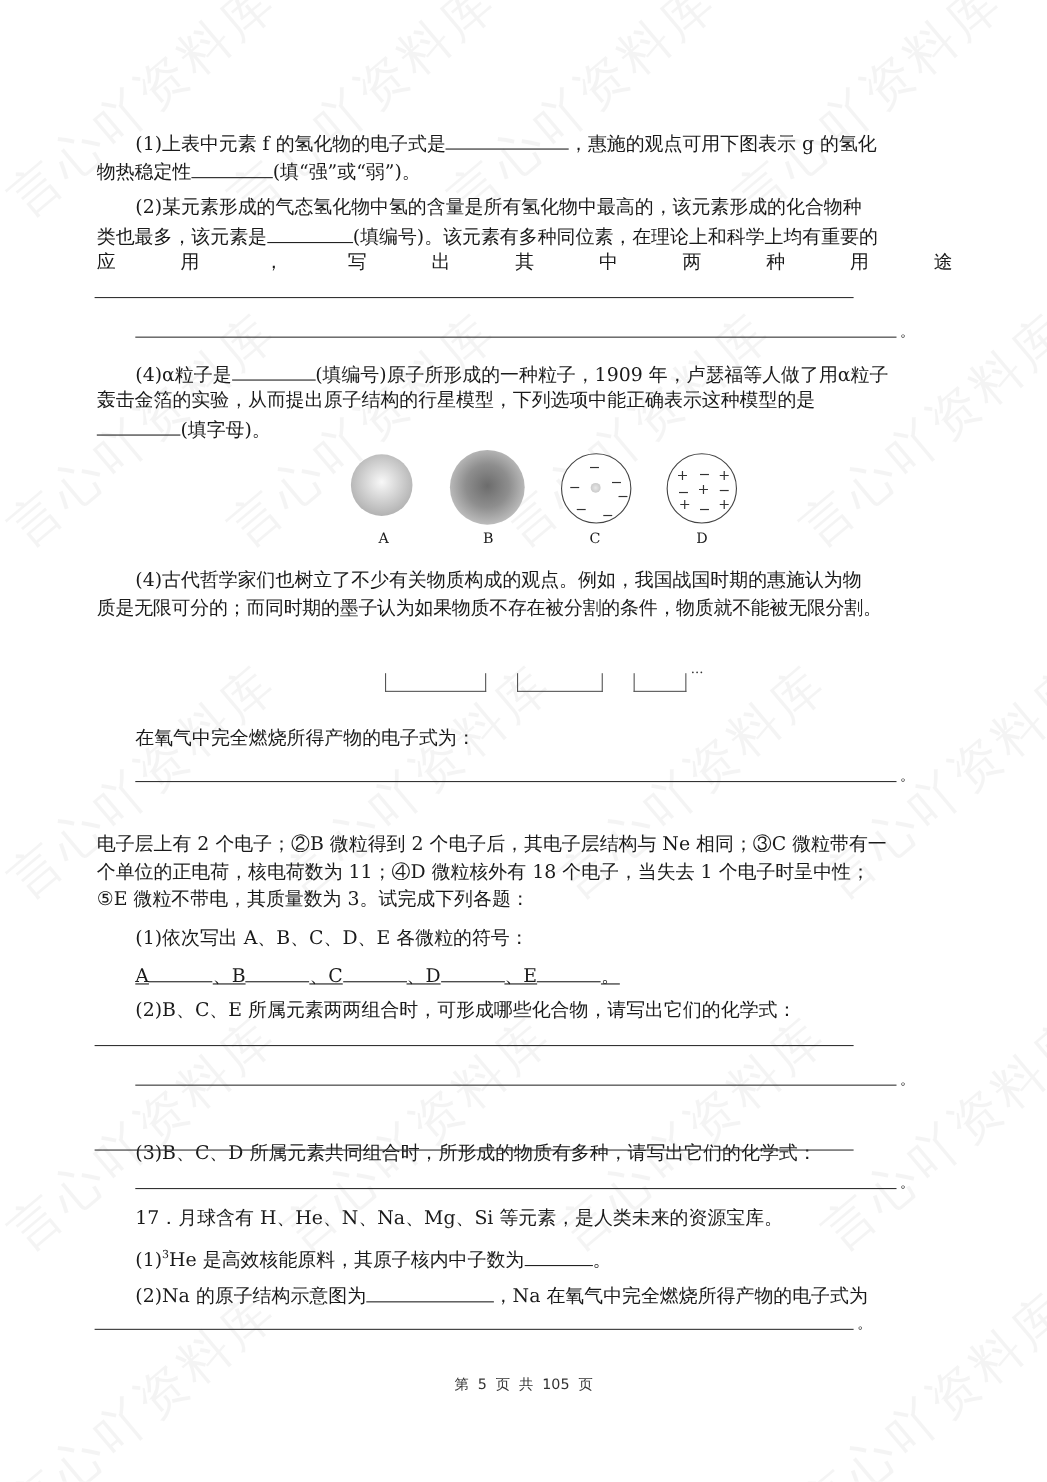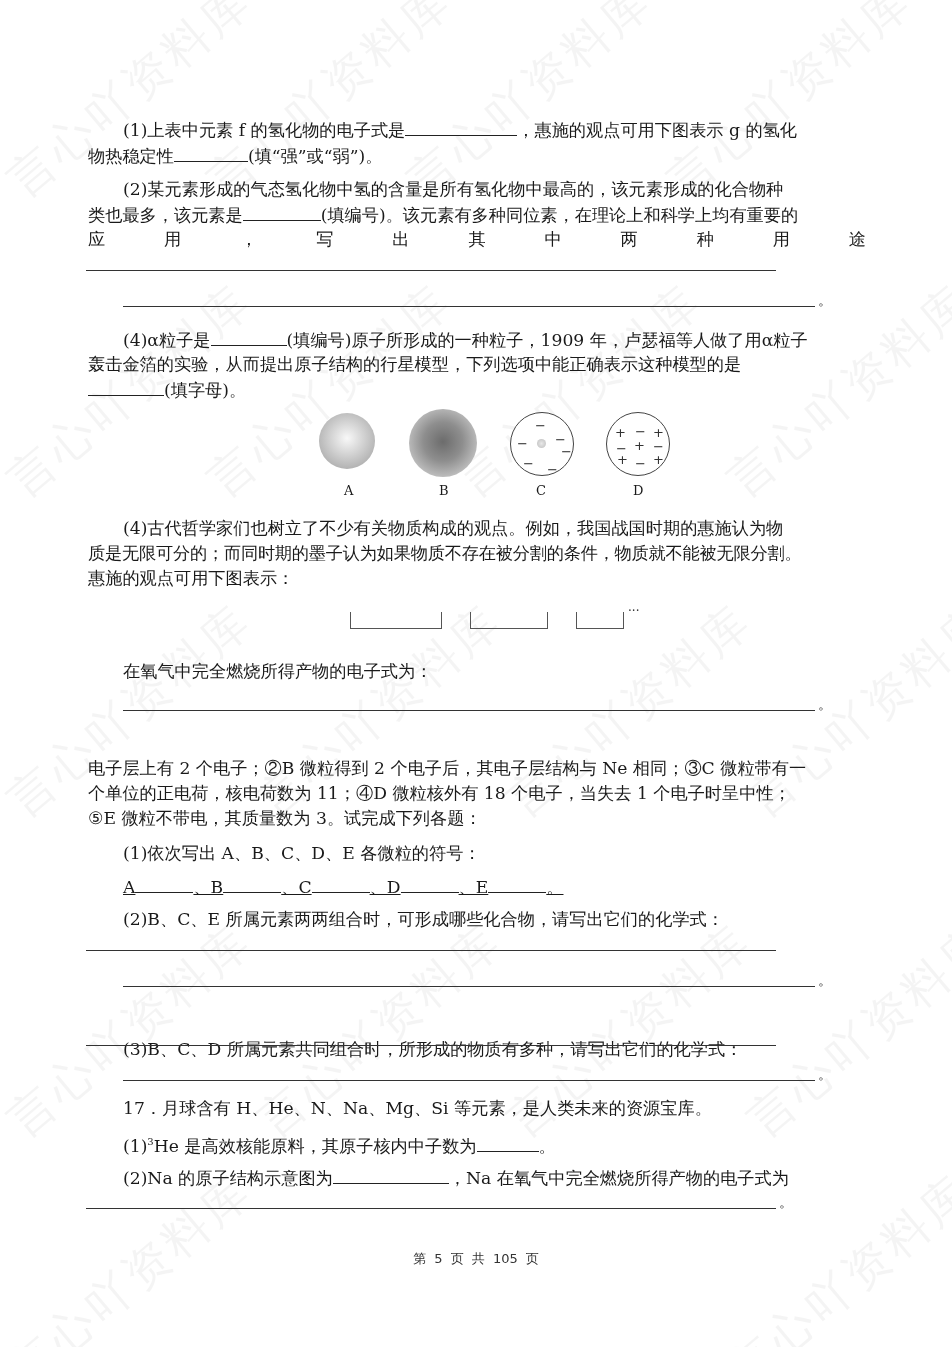--- a/index.html
+++ b/index.html
@@ -125,21 +125,20 @@
       <span class="sign" style="left:46px; top:40px;">+</span>
     </div>
     <span class="mlabel" style="left:44px;">A</span>
     <span class="mlabel" style="left:139px;">B</span>
     <span class="mlabel" style="left:236px;">C</span>
     <span class="mlabel" style="left:333px;">D</span>
   </div>
 
   <div class="line ind" style="top:516px; width:743px;">(4)古代哲学家们也树立了不少有关物质构成的观点。例如，我国战国时期的惠施认为物</div>
   <div class="line" style="top:541px; letter-spacing:-0.2px;">质是无限可分的；而同时期的墨子认为如果物质不存在被分割的条件，物质就不能被无限分割。</div>
-  <div class="line" style="top:566px;">惠施的观点可用下图表示：</div>
 
   <div class="bracket" style="left:350px; width:90px;"></div>
   <div class="bracket" style="left:470px; width:76px;"></div>
   <div class="bracket" style="left:576px; width:46px;"></div>
   <span class="ellipsis">···</span>
 
   <div class="line ind" style="top:659px; width:743px;">在氧气中完全燃烧所得产物的电子式为：</div>
   <div class="rule" style="left:123px; top:710px; width:692px;"></div>
   <span class="dot" style="left:818px; top:696px;">。</span>
 

